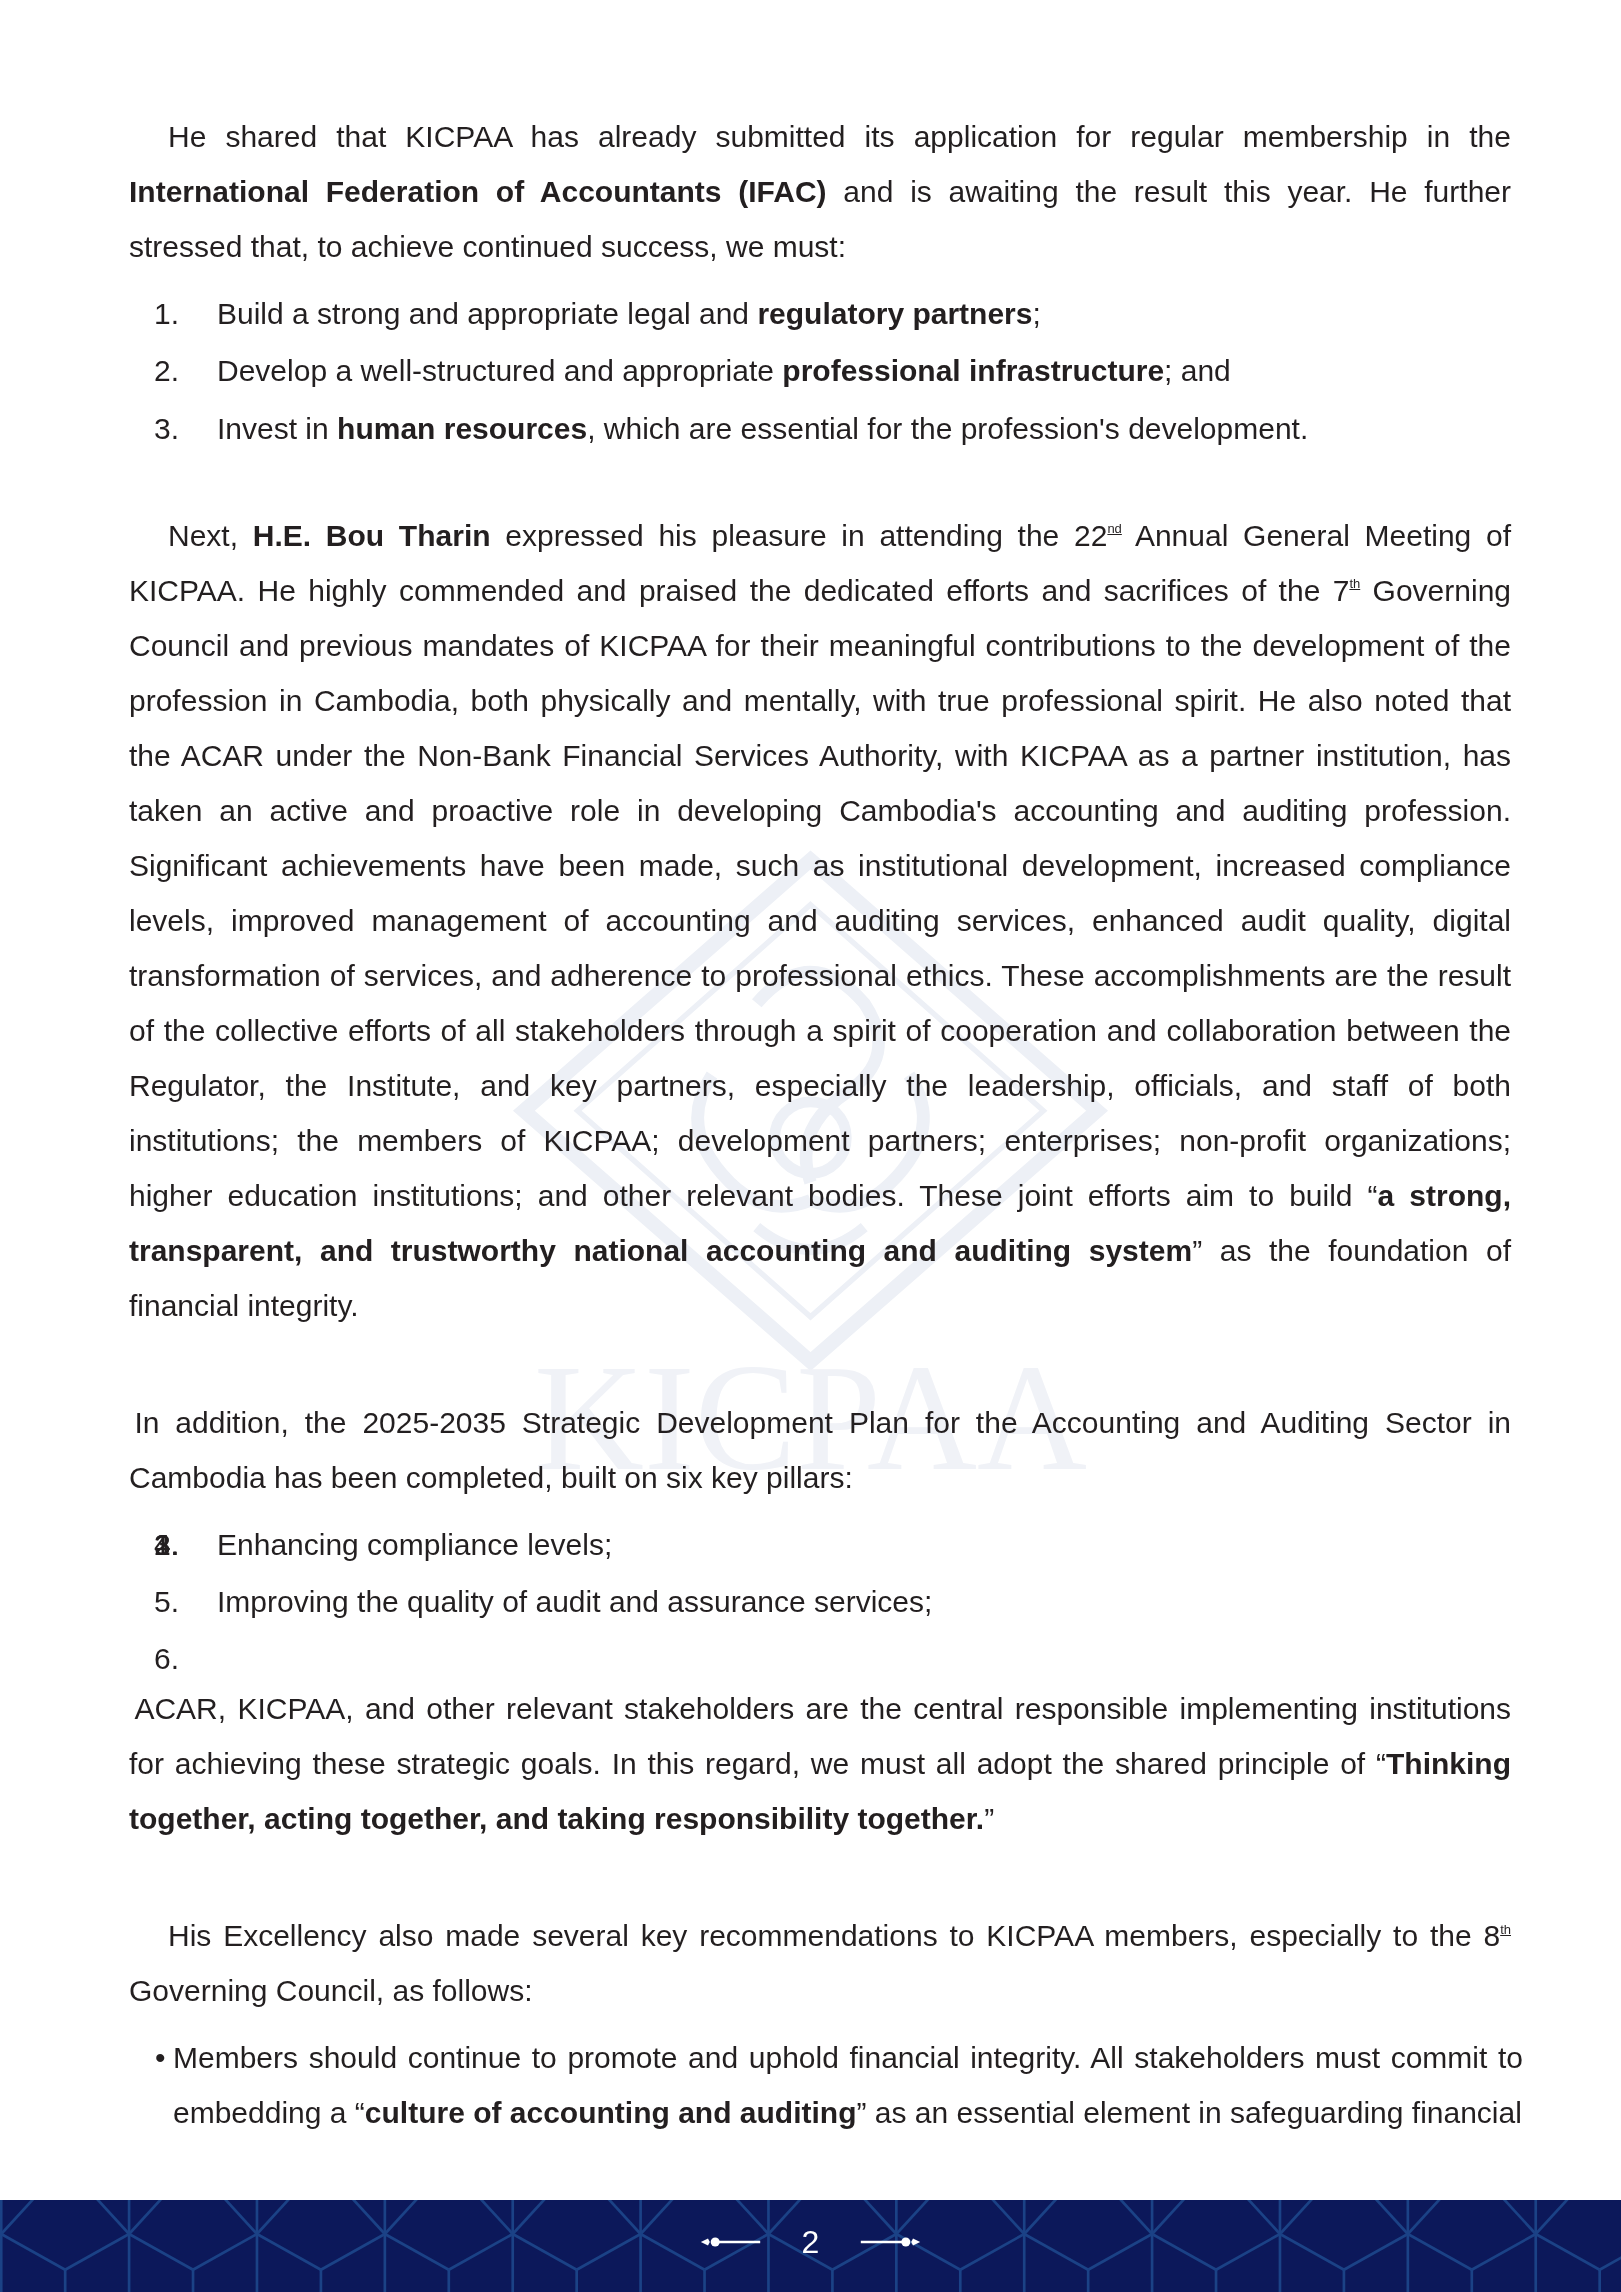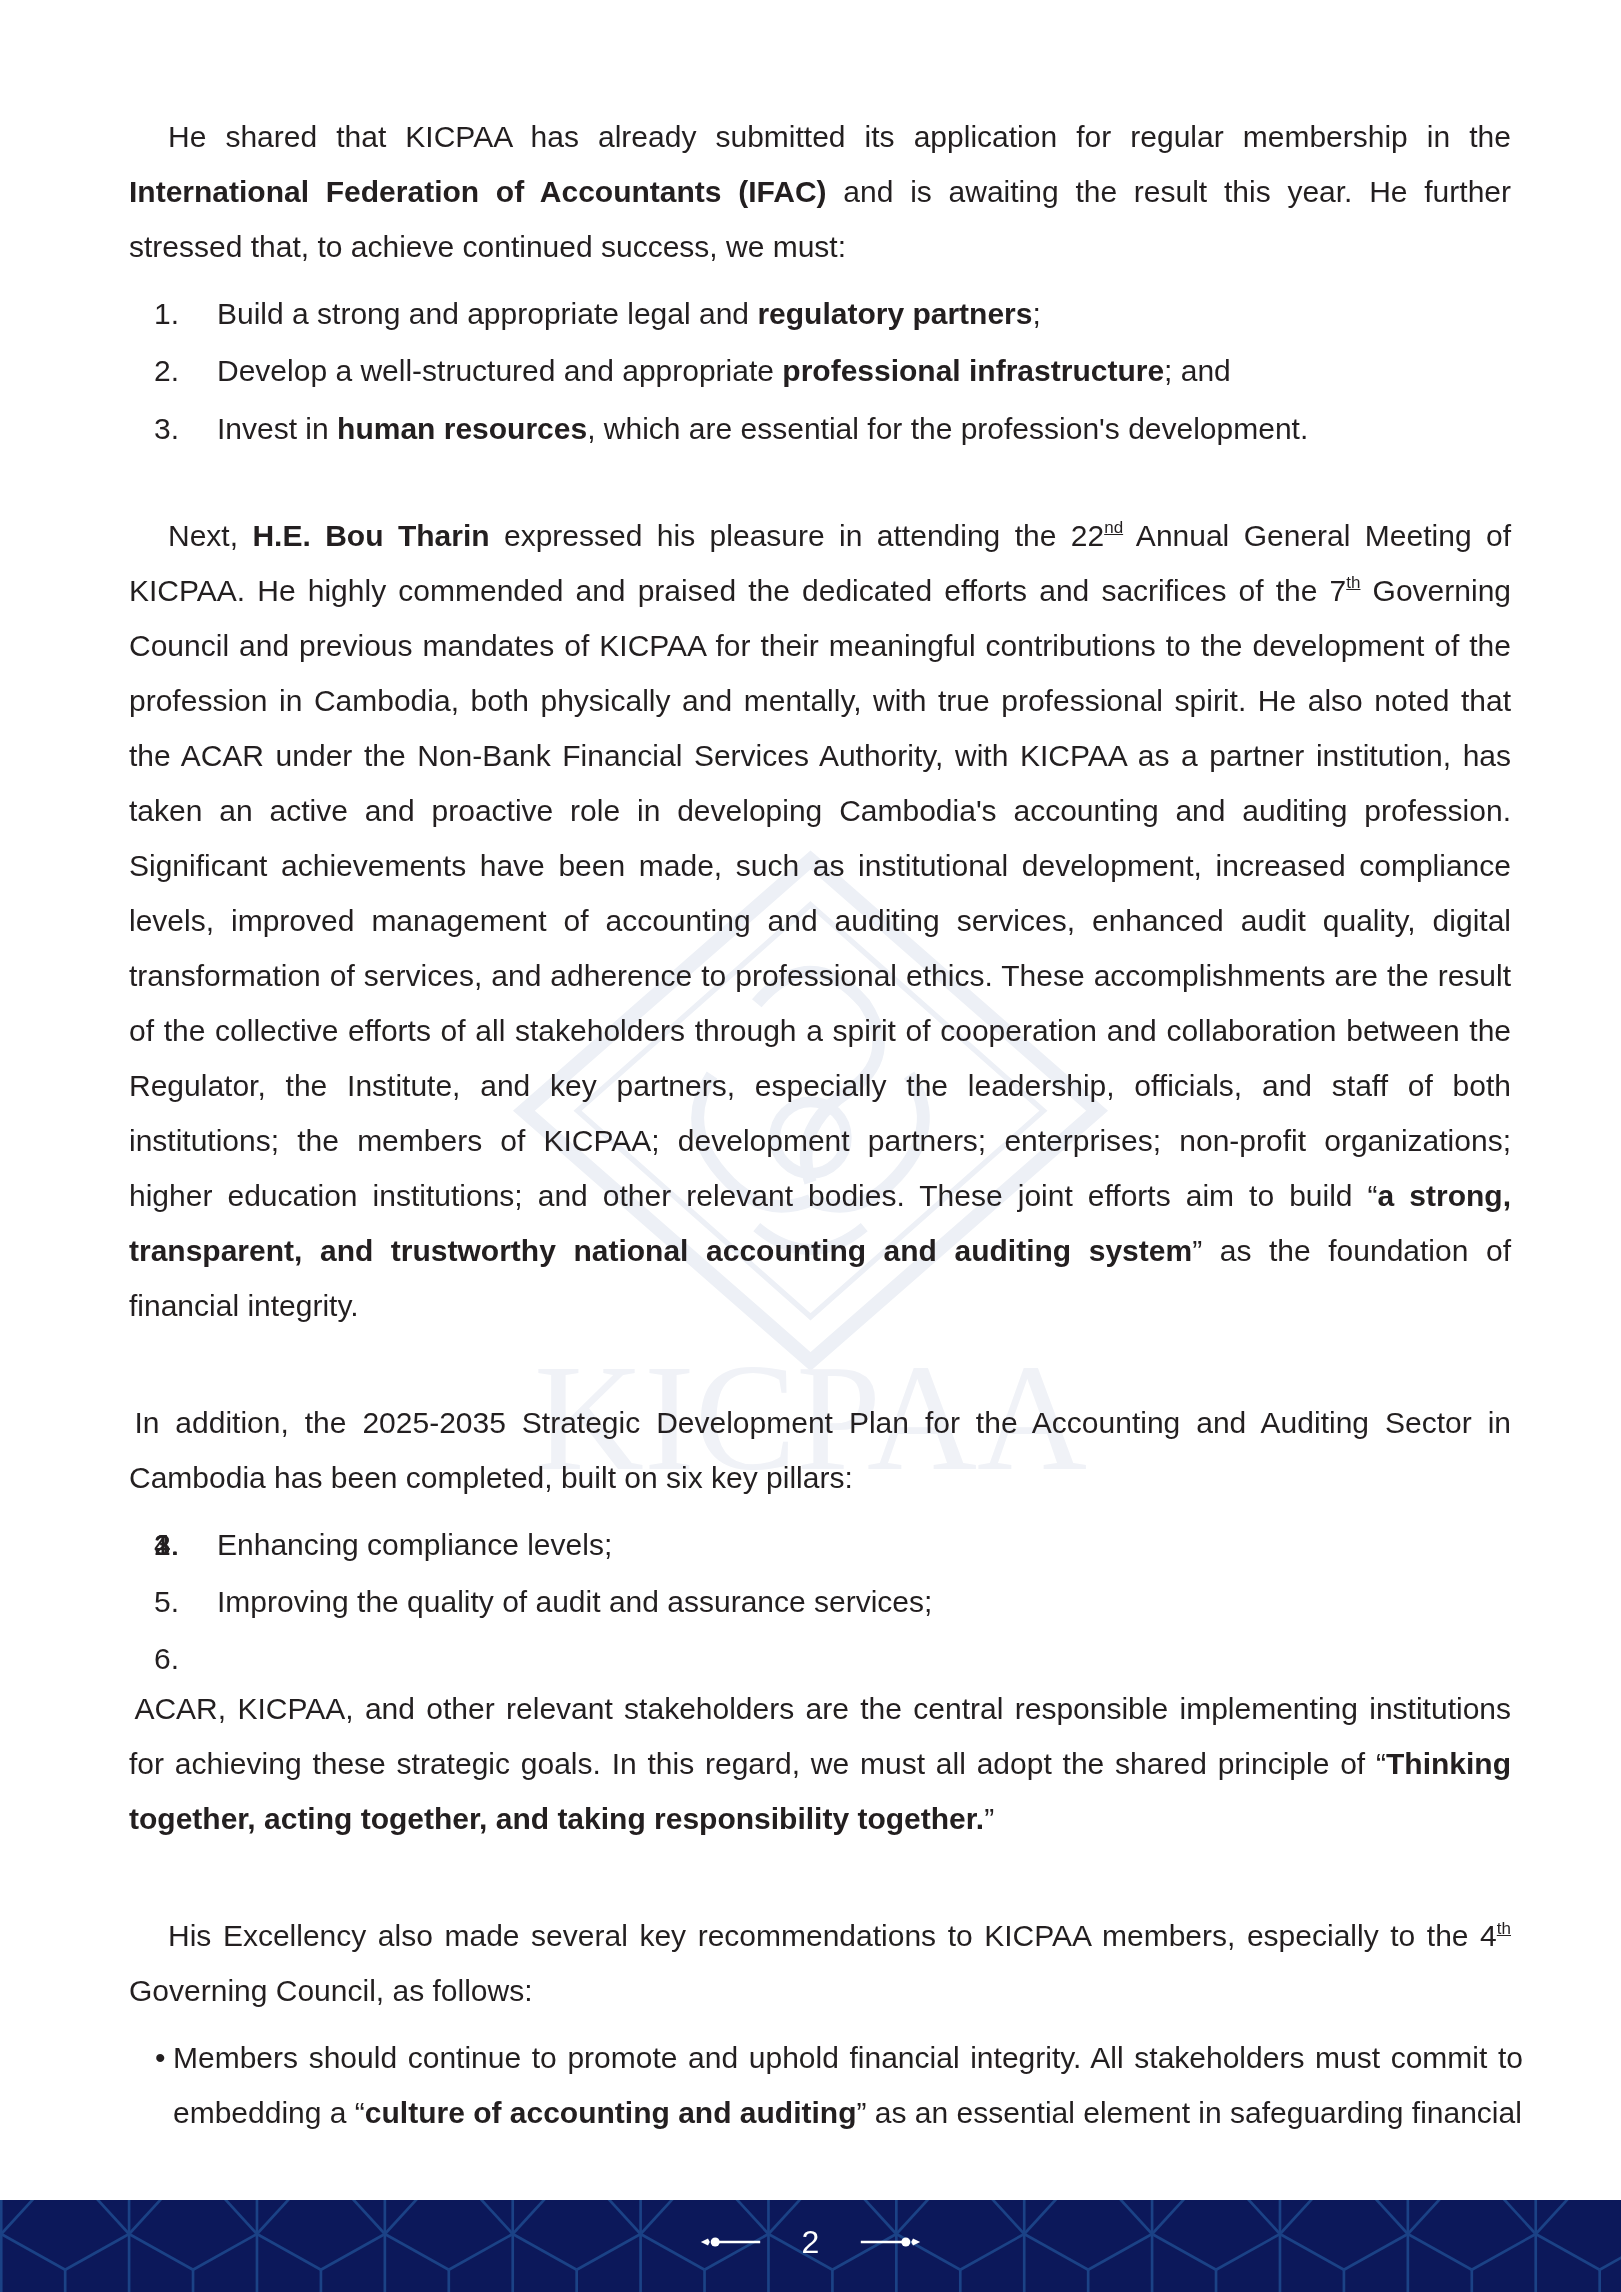--- a/index.html
+++ b/index.html
@@ -21,21 +21,21 @@
   .para.indent-lg { text-indent:39px; }
   .para.indent-sm { text-indent:5.4px; }
   .gap { height:38px; }
   ol.numlist { list-style:none; margin:0; padding:0; }
   ol.numlist li { position:relative; padding-left:100px; margin:0 0 2.3px 0; }
   ol.numlist li .num { position:absolute; left:37px; top:0; }
   .bullet-list { list-style:none; margin:0; padding:0; }
   .bullet-list li { position:relative; padding-left:56px; text-align:justify; }
   .bullet-list li .bul { position:absolute; left:38px; top:0; }
   b { font-weight:700; }
-  sup { font-size:17px; line-height:0; position:relative; top:-1.8px; vertical-align:super;text-decoration:underline; }
+  sup { font-size:13px; line-height:0; position:relative; top:-1.8px; vertical-align:super;text-decoration:underline; }
   .footer {
     position:absolute; left:0; top:2200px; width:1621px; height:93px;
     background:#0c185a; overflow:hidden; z-index:2;
   }
   .footer svg.pattern { position:absolute; left:0; top:0; }
   .page-num-wrap {
     position:absolute; left:0; top:0; width:1621px; height:93px;
     display:flex; align-items:center; justify-content:center; gap:12.5px;
   }
   .page-num {
@@ -86,21 +86,21 @@
     <li><span class="num">5.</span><span>Improving the quality of audit and assurance services;</span></li>
     <li><span class="num">6.</span></li>
   </ol>
 
   <div class="gap"></div>
 
   <p class="para indent-sm"><span>ACAR, KICPAA, and other relevant stakeholders are the central responsible implementing institutions for achieving these strategic goals. In this regard, we must all adopt the shared principle of “</span><b>Thinking together, acting together, and taking responsibility together.</b><span>”</span></p>
 
   <div class="gap"></div>
 
-  <p class="para indent-lg"><span>His Excellency also made several key recommendations to KICPAA members, especially to the 4</span><sup>th</sup><span> Governing Council, as follows:</span></p>
+  <p class="para indent-lg"><span>His Excellency also made several key recommendations to KICPAA members, especially to the 8</span><sup>th</sup><span> Governing Council, as follows:</span></p>
 
   <ul class="bullet-list">
     <li><span class="bul">•</span><span>Members should continue to promote and uphold financial integrity. All stakeholders must commit to embedding a “</span><b>culture of accounting and auditing</b><span>” as an essential element in safeguarding financial</span></li>
   </ul>
 </div>
 
 <div class="footer">
   <svg class="pattern" width="1621" height="93" xmlns="http://www.w3.org/2000/svg" viewBox="0 0 1810 104">
     <g id="cubes" stroke="#1b4286" stroke-width="3" fill="none">
         <line x1="-143" y1="38" x2="-71.5" y2="-40"></line>

